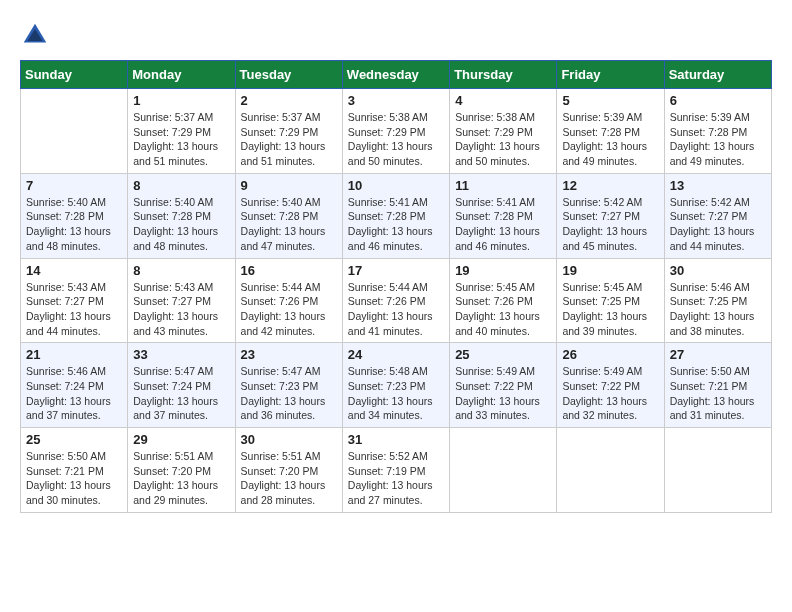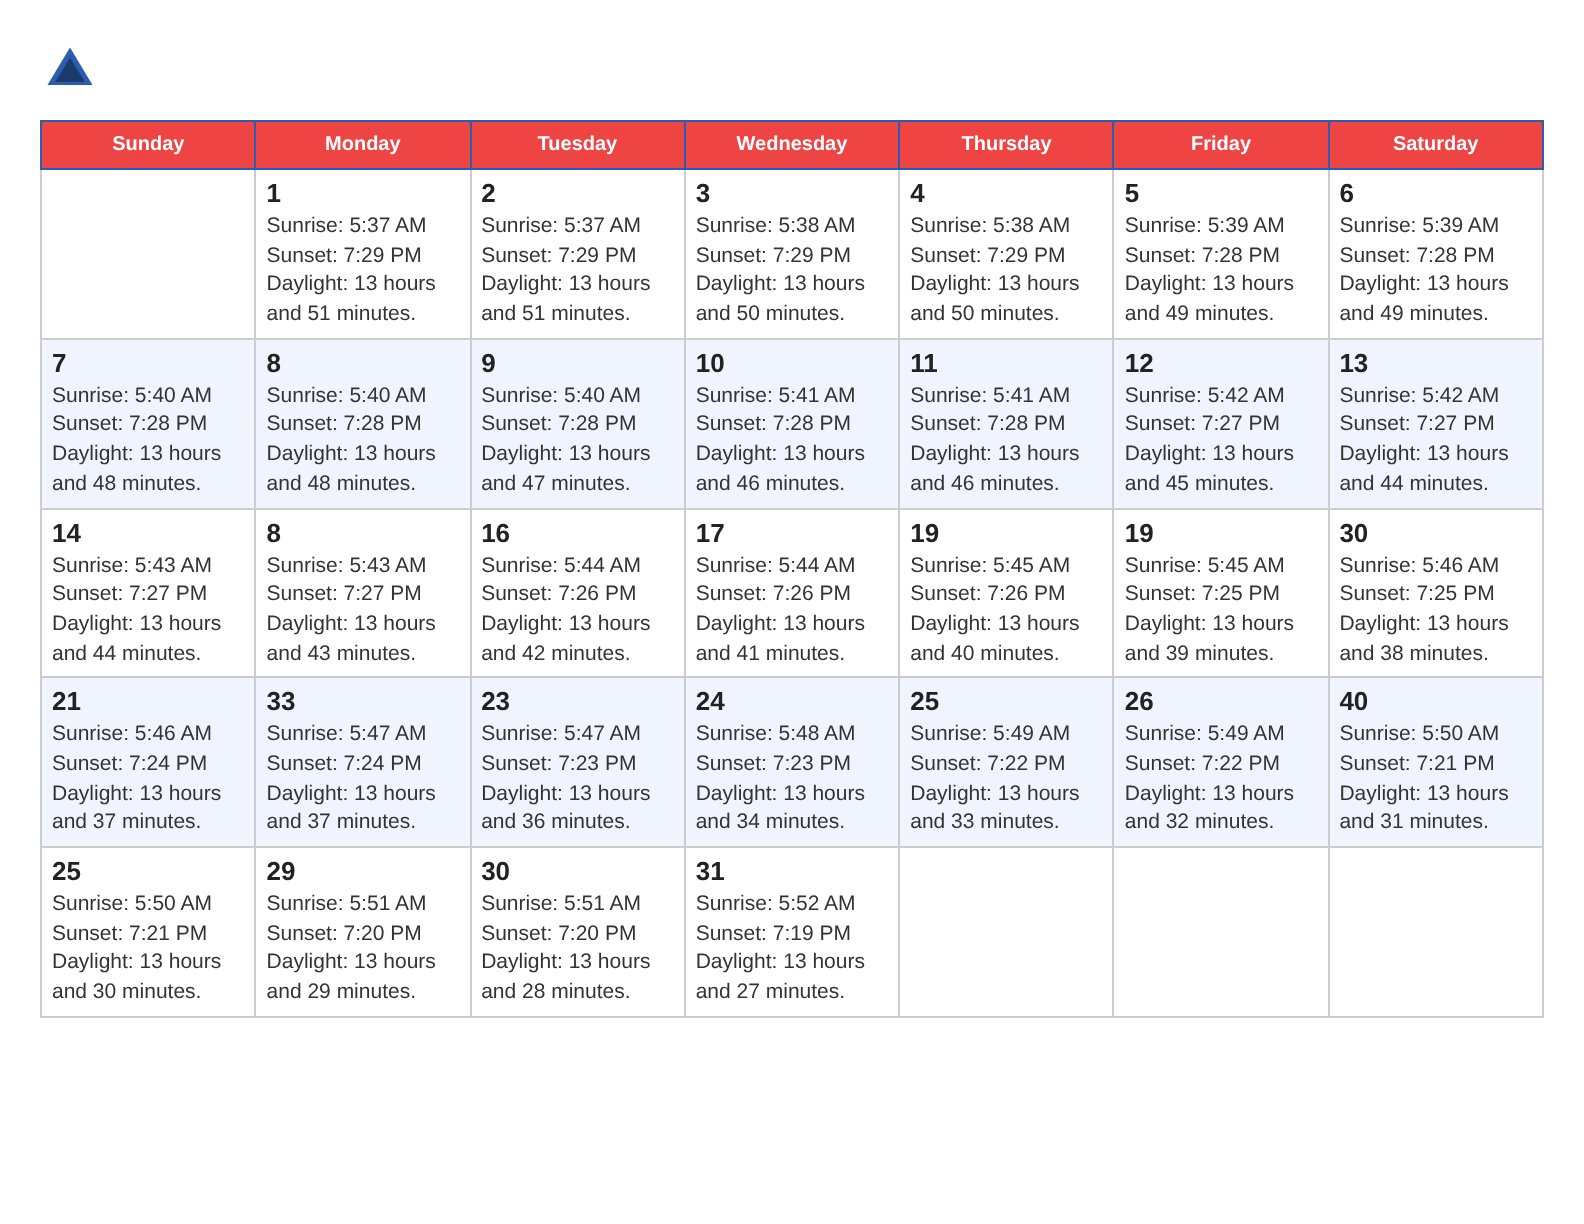--- a/index.html
+++ b/index.html
@@ -42,25 +42,25 @@
     .location {
       font-size: 16px;
       color: #555;
     }
     table {
       width: 100%;
       border-collapse: collapse;
       font-size: 11px;
     }
     thead tr th {
-      background-color: #ef4444;
+      background-color: #15803d;
       color: #fff;
       padding: 6px 4px;
-      text-align: center;
-      font-size: 10px;
+      text-align: left;
+      font-size: 13px;
       font-weight: bold;
       border: 1px solid #2a5db0;
     }
     tbody tr td {
       border: 1px solid #ccc;
       vertical-align: top;
       padding: 4px 5px;
       height: 80px;
       width: 107px;
     }
@@ -228,21 +228,21 @@
         </td>
         <td>
           <span class="day-num">25</span>
           <div class="day-info">Sunrise: 5:49 AM<br>Sunset: 7:22 PM<br>Daylight: 13 hours and 33 minutes.</div>
         </td>
         <td>
           <span class="day-num">26</span>
           <div class="day-info">Sunrise: 5:49 AM<br>Sunset: 7:22 PM<br>Daylight: 13 hours and 32 minutes.</div>
         </td>
         <td>
-          <span class="day-num">40</span>
+          <span class="day-num">27</span>
           <div class="day-info">Sunrise: 5:50 AM<br>Sunset: 7:21 PM<br>Daylight: 13 hours and 31 minutes.</div>
         </td>
       </tr>
       <tr>
         <td>
           <span class="day-num">25</span>
           <div class="day-info">Sunrise: 5:50 AM<br>Sunset: 7:21 PM<br>Daylight: 13 hours and 30 minutes.</div>
         </td>
         <td>
           <span class="day-num">29</span>

